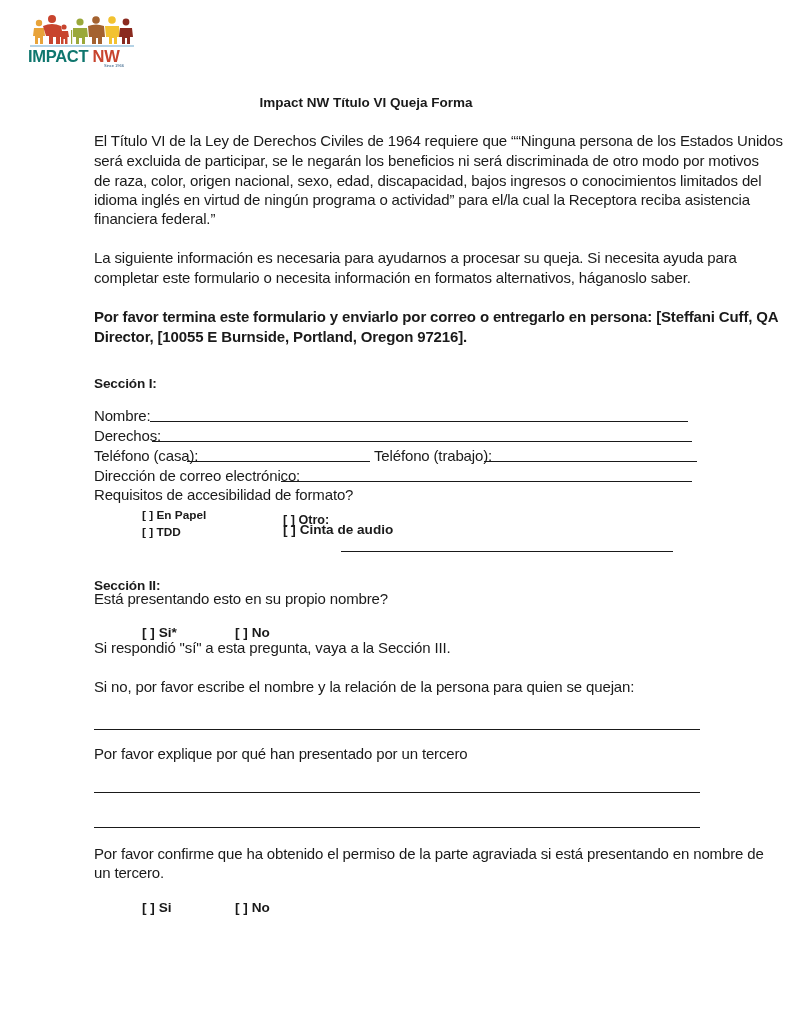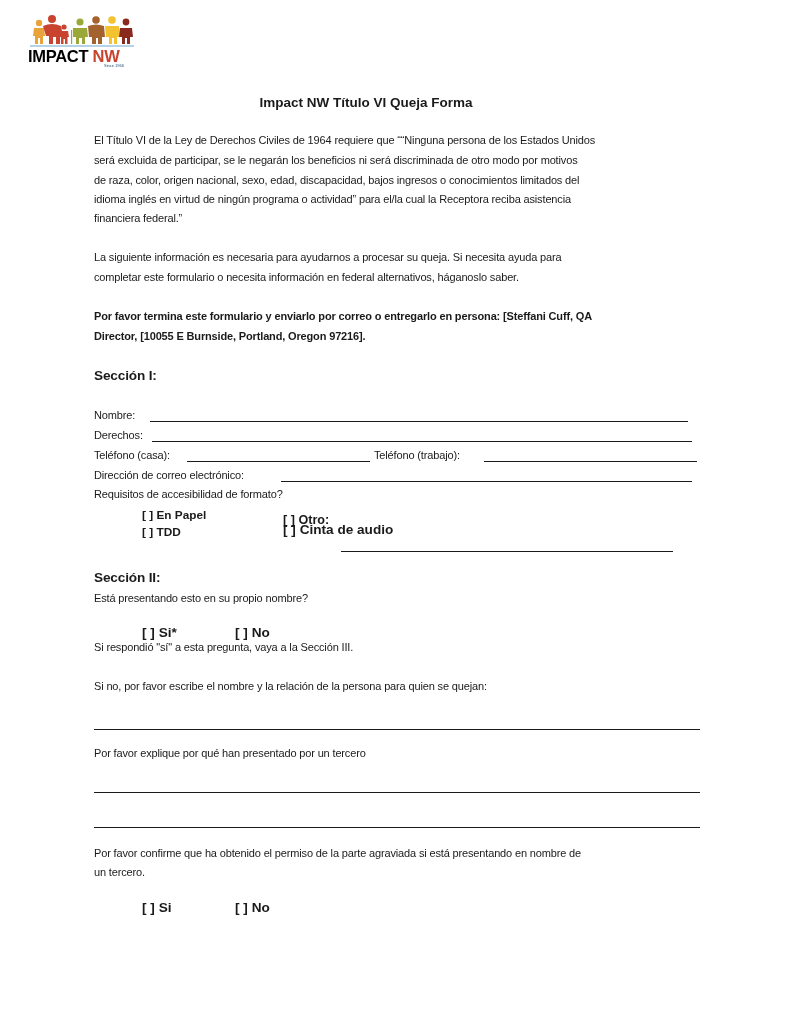--- a/index.html
+++ b/index.html
@@ -5,28 +5,28 @@
     html, body { margin: 0; padding: 0; background: #ffffff; }
     body {
       width: 796px; height: 1030px; position: relative; overflow: hidden;
       font-family: "Liberation Sans", "DejaVu Sans", sans-serif;
       color: #1a1a1a;
     }
     .logo { position: absolute; left: 28px; top: 14px; width: 110px; height: 54px; }
     .logo-people { position: absolute; left: 2px; top: 0; width: 104px; height: 30px; }
     .logo-bar { position: absolute; left: 2px; top: 31px; width: 104px; height: 2px; background: #b5d3e6; }
     .logo-text { position: absolute; left: 0; top: 33px; font-family: "Liberation Sans", sans-serif; font-weight: bold; font-size: 16.5px; letter-spacing: -0.3px; line-height: 18px; white-space: nowrap; }
-    .logo-text .impact { color: #000000; }
+    .logo-text .impact { color: #0f766e; }
     .logo-text .nw { color: #c8442e; }
     .logo-tag { position: absolute; left: 76px; top: 50px; font-size: 4px; color: #1d4f7a; line-height: 4px; }
 
     .doc-title { position: absolute; left: 0; width: 732px; top: 95px; text-align: center; font-family: "Liberation Sans", sans-serif; font-weight: bold; font-size: 13.5px; }
-    .txt { position: absolute; left: 94px; font-family: "Liberation Sans", "DejaVu Sans", sans-serif; font-size: 11px; line-height: 19.5px; letter-spacing: -0.15px; white-space: nowrap; }
+    .txt { position: absolute; left: 94px; font-family: "Liberation Sans", "DejaVu Sans", sans-serif; font-size: 15px; line-height: 19.5px; letter-spacing: -0.15px; white-space: nowrap; }
     .bold { font-weight: bold; }
-    .sec { font-weight: bold; font-size: 13.6px; }
+    .sec { font-weight: bold; font-size: 13.6px; margin-top: 8px; }
     .line { position: absolute; height: 0; border-bottom: 1px solid #1a1a1a; }
     .chk { position: absolute; font-size: 12.6px; white-space: nowrap; font-family: "Liberation Sans", sans-serif; font-weight: bold; }
     .chk.big { font-size: 13.6px; margin-top: 16px; }
     .chk.small { font-size: 11.8px; }
   </style>
 </head>
 <body>
 
 <div class="logo">
   <svg class="logo-people" viewBox="0 0 104 30">
@@ -63,21 +63,21 @@
 <div>
   <div class="txt" style="top:131px">El Título VI de la Ley de Derechos Civiles de 1964 requiere que ““Ninguna persona de los Estados Unidos</div>
   <div class="txt" style="top:151px">será excluida de participar, se le negarán los   beneficios ni será discriminada de otro modo por motivos</div>
   <div class="txt" style="top:171px">de raza, color, origen nacional, sexo, edad, discapacidad, bajos ingresos o conocimientos limitados del</div>
   <div class="txt" style="top:190px">idioma inglés en virtud de ningún programa o actividad” para el/la cual la Receptora reciba asistencia</div>
   <div class="txt" style="top:209px">financiera federal.”</div>
 </div>
 
 <div>
   <div class="txt" style="top:248px">La siguiente información es necesaria para ayudarnos a procesar su queja. Si necesita ayuda para</div>
-  <div class="txt" style="top:268px">completar este formulario o necesita información en federal alternativos, háganoslo saber.</div>
+  <div class="txt" style="top:268px">completar este formulario o necesita información en formatos alternativos, háganoslo saber.</div>
 </div>
 
 <div>
   <div class="txt bold" style="top:307px">Por favor termina este formulario y enviarlo por correo o entregarlo en persona: [Steffani Cuff, QA</div>
   <div class="txt bold" style="top:327px">Director, [10055 E Burnside, Portland, Oregon 97216].</div>
 </div>
 
 <div class="txt sec" style="top:366px">Sección I:</div>
 
 <div class="txt" style="top:406px">Nombre:</div>

